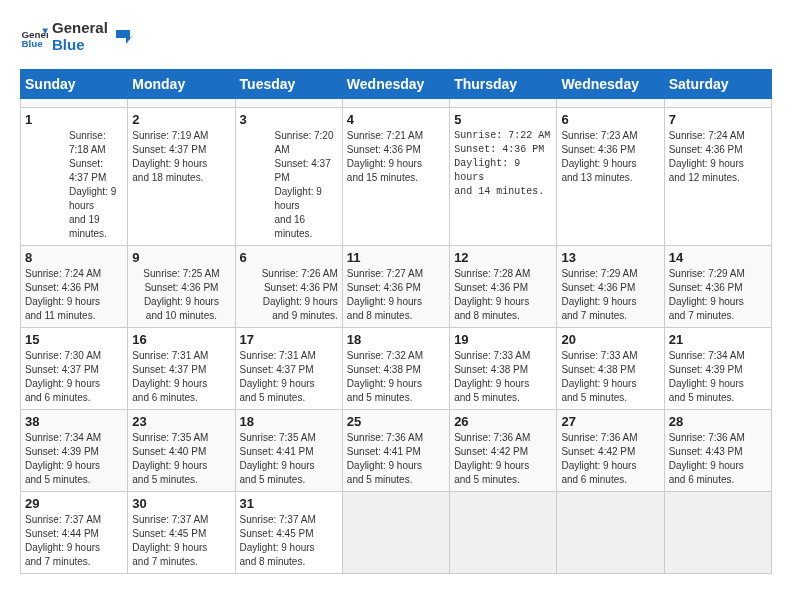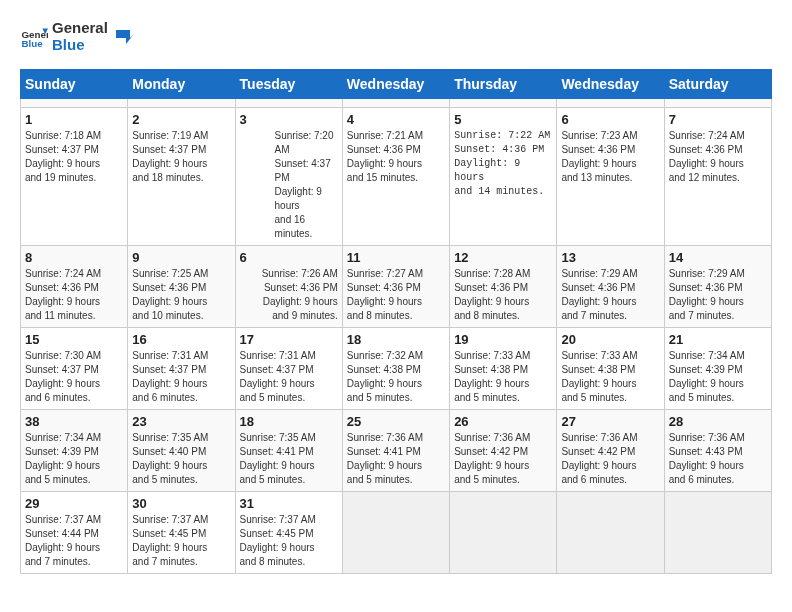--- a/index.html
+++ b/index.html
@@ -122,21 +122,21 @@
         <td class="empty"></td>
         <td class="empty"></td>
         <td class="empty"></td>
         <td class="empty"></td>
         <td class="empty"></td>
         <td class="empty"></td>
       </tr>
       <tr>
         <td>
           <span class="day-num">1</span>
-          <div class="day-info" style="white-space: pre-line;">Sunrise: 7:18 AM
+          <div class="day-info" style="white-space: pre-line; margin-left: 44px;">Sunrise: 7:18 AM
 Sunset: 4:37 PM
 Daylight: 9 hours
 and 19 minutes.</div>
         </td>
         <td>
           <span class="day-num">2</span>
           <div class="day-info" style="white-space: pre-line;">Sunrise: 7:19 AM
 Sunset: 4:37 PM
 Daylight: 9 hours
 and 18 minutes.</div>
@@ -180,21 +180,21 @@
       <tr>
         <td>
           <span class="day-num">8</span>
           <div class="day-info" style="white-space: pre-line;">Sunrise: 7:24 AM
 Sunset: 4:36 PM
 Daylight: 9 hours
 and 11 minutes.</div>
         </td>
         <td>
           <span class="day-num">9</span>
-          <div class="day-info" style="white-space: pre-line;">Sunrise: 7:25 AM
+          <div class="day-info" style="white-space: pre-line; text-align: center;">Sunrise: 7:25 AM
 Sunset: 4:36 PM
 Daylight: 9 hours
 and 10 minutes.</div>
         </td>
         <td>
           <span class="day-num">6</span>
           <div class="day-info" style="white-space: pre-line; text-align: right;">Sunrise: 7:26 AM
 Sunset: 4:36 PM
 Daylight: 9 hours
 and 9 minutes.</div>

